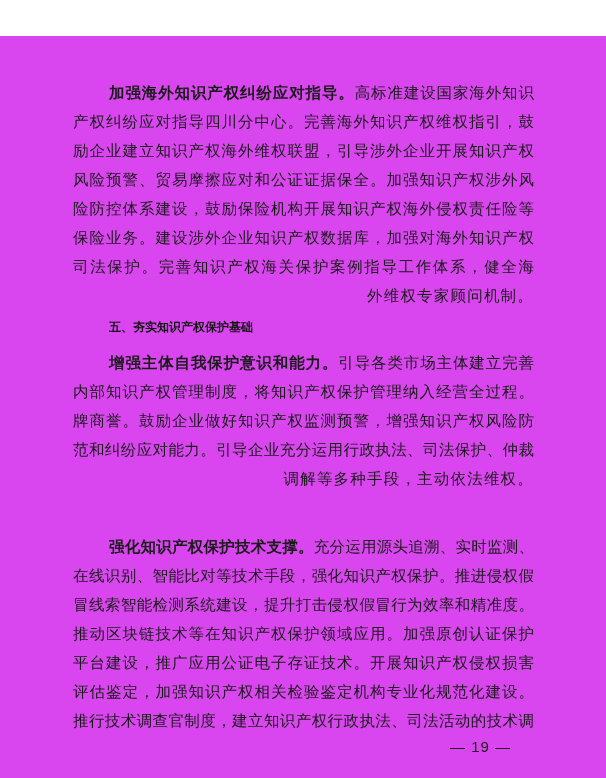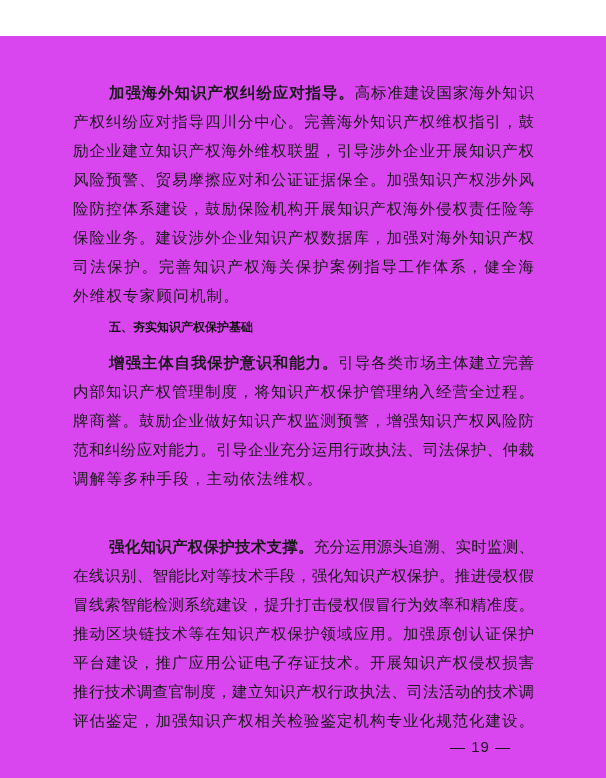--- a/index.html
+++ b/index.html
@@ -29,21 +29,21 @@
     height: 29px;
     line-height: 29px;
     text-align: justify;
     text-align-last: justify;
     overflow: hidden;
   }
   .line.first {
     text-indent: 36px;
   }
   .line.short {
-    text-align: left;
+    text-align: right;
     text-align-last: auto;
     letter-spacing: 1.2px;
   }
   .lead {
     font-weight: bold;
   }
   .heading {
     position: absolute;
     left: 73px;
     width: 461px;
@@ -96,19 +96,19 @@
     <div class="line">范和纠纷应对能力。引导企业充分运用行政执法、司法保护、仲裁</div>
     <div class="line short">调解等多种手段，主动依法维权。</div>
   </div>
 
   <div class="textblock" id="para-tech-support">
     <div class="line first"><span class="lead">强化知识产权保护技术支撑。</span><span>充分运用源头追溯、实时监测、</span></div>
     <div class="line">在线识别、智能比对等技术手段，强化知识产权保护。推进侵权假</div>
     <div class="line">冒线索智能检测系统建设，提升打击侵权假冒行为效率和精准度。</div>
     <div class="line">推动区块链技术等在知识产权保护领域应用。加强原创认证保护</div>
     <div class="line">平台建设，推广应用公证电子存证技术。开展知识产权侵权损害</div>
+    <div class="line">评估鉴定，加强知识产权相关检验鉴定机构专业化规范化建设。</div>
     <div class="line">推行技术调查官制度，建立知识产权行政执法、司法活动的技术调</div>
-    <div class="line">评估鉴定，加强知识产权相关检验鉴定机构专业化规范化建设。</div>
   </div>
 
   <div class="page-number">— 19 —</div>
 
 </div>
 
 </body></html>

